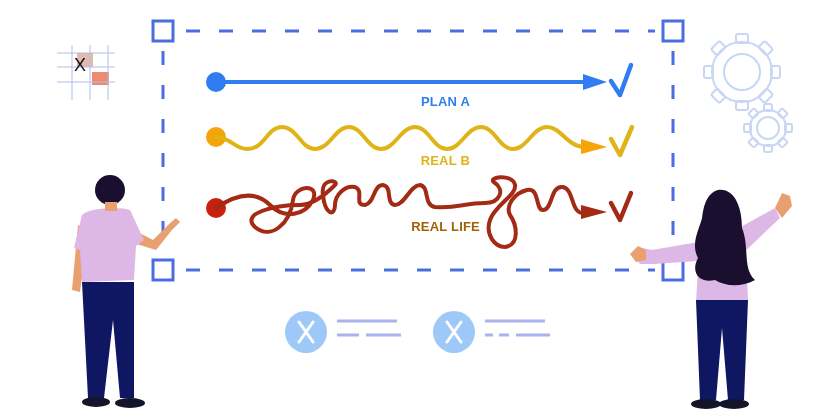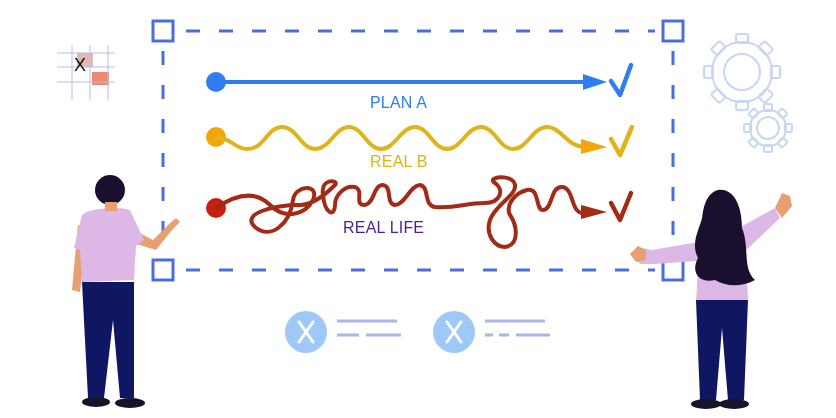--- a/index.html
+++ b/index.html
@@ -1,19 +1,19 @@
 <!DOCTYPE html>
 <html><head>
 <meta charset="utf-8">
 <style>
   html, body { margin:0; padding:0; background:#ffffff; }
   body { width:836px; height:418px; position:relative; overflow:hidden; font-family:"Liberation Sans", sans-serif; }
   .abs { position:absolute; }
   svg { display:block; }
-  .label { position:absolute; font-weight:normal; font-size:16px; letter-spacing:0.2px; text-align:left; font-family:"Liberation Sans", sans-serif; }
+  .label { position:absolute; font-weight:bold; font-size:13px; letter-spacing:0.2px; text-align:right; font-family:"Liberation Sans", sans-serif; }
 </style>
 </head>
 <body>
 
 <div class="abs" style="left:55px;top:45px;width:60px;height:55px;">
   <svg width="60" height="55" viewBox="0 0 60 55">
     <rect x="37" y="27" width="17" height="13" fill="#ef8a72"></rect>
     <rect x="22" y="8" width="16" height="14" fill="#d9a89a" opacity="0.8"></rect>
     <g stroke="#b4bde8" stroke-width="1">
       <line x1="2" y1="8" x2="60" y2="8"></line>
@@ -101,21 +101,21 @@
                C290 180 300 192 310 192 C325 190 322 170 315 160 C310 150 320 138 332 135 C345 132 340 155 348 155
                C358 155 355 130 368 132 C380 135 375 160 390 158"></path>
       <polygon points="386,150 412,157 386,164" fill="#a32a14" stroke="none"></polygon>
       <path d="M416 148 L425 165 L436 138" stroke-width="4.5"></path>
     </g>
   </svg>
 </div>
 
 <div class="label" style="left:370px;top:94px;width:100px;color:#2f7df0;">PLAN A</div>
 <div class="label" style="left:370px;top:153px;width:100px;color:#e0b418;">REAL B</div>
-<div class="label" style="left:343px;top:219px;width:120px;color:#4c1d95;">REAL LIFE</div>
+<div class="label" style="left:360px;top:219px;width:120px;color:#a16207;">REAL LIFE</div>
 
 <div class="abs" style="left:284px;top:310px;width:120px;height:44px;">
   <svg width="120" height="44" viewBox="0 0 120 44">
     <circle cx="22" cy="22" r="21" fill="#9dc8f7"></circle>
     <path d="M15 12 L29 32 M29 12 L15 32" stroke="#ffffff" stroke-width="3" stroke-linecap="round"></path>
     <line x1="53" y1="11" x2="113" y2="11" stroke="#a9b4ea" stroke-width="3"></line>
     <line x1="53" y1="25" x2="75" y2="25" stroke="#a9b4ea" stroke-width="3"></line>
     <line x1="82" y1="25" x2="117" y2="25" stroke="#a9b4ea" stroke-width="3"></line>
   </svg>
 </div>

